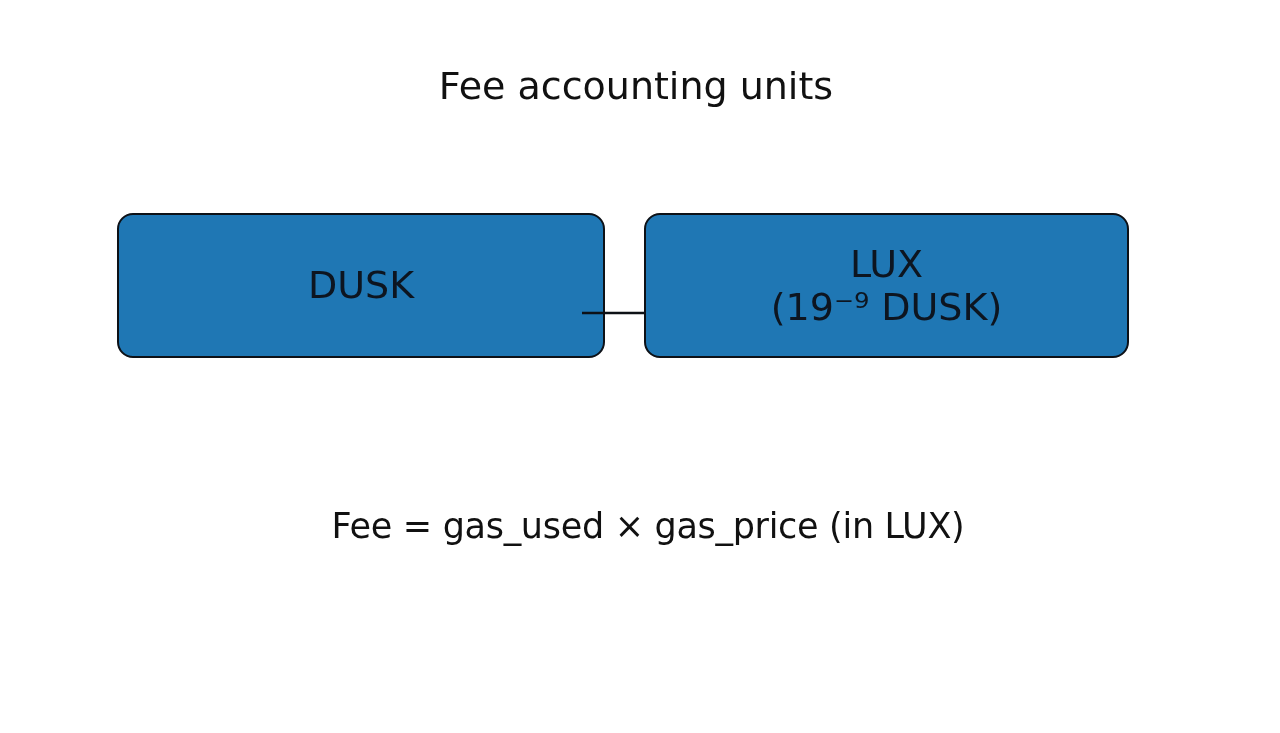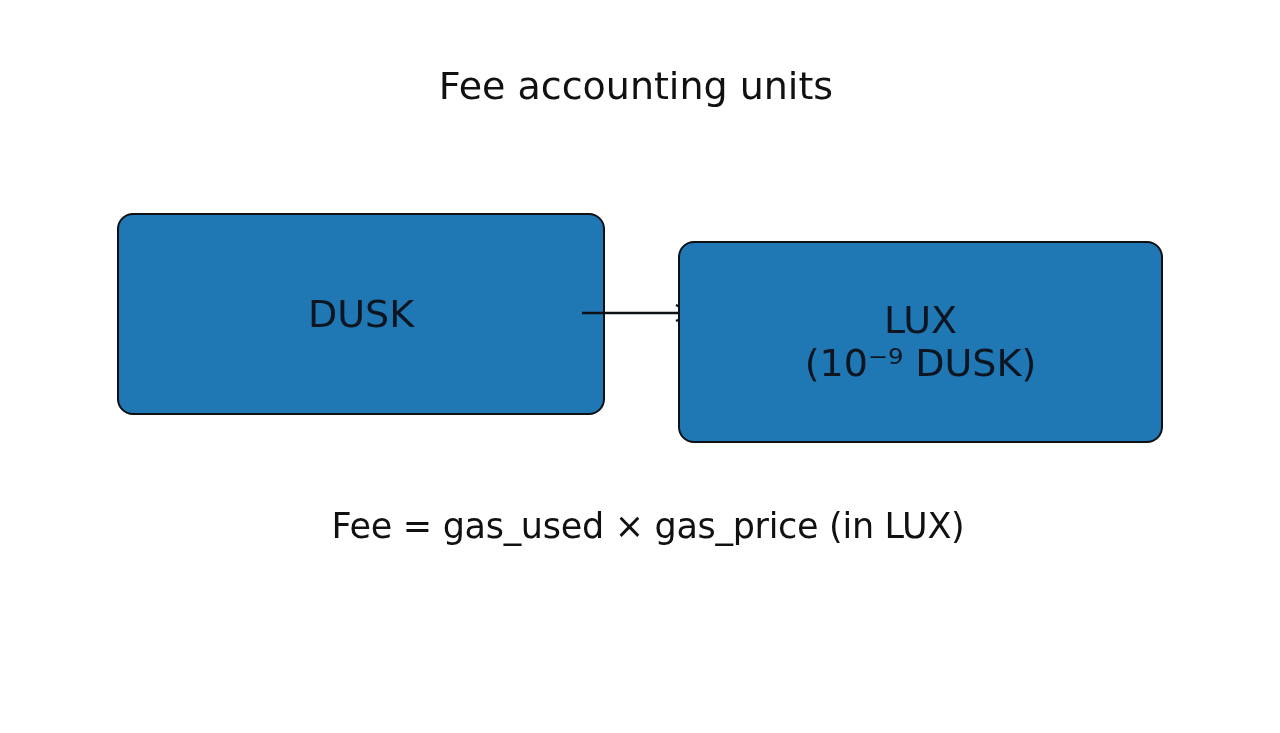--- a/index.html
+++ b/index.html
@@ -26,35 +26,35 @@
     left: 0;
     width: 1272px;
     text-align: center;
     font-size: 38px;
     line-height: 1.2;
     color: var(--text);
   }
   .node {
     position: absolute;
     top: 213px;
-    height: 202px;
+    height: 145px;
     background: var(--node-fill);
     border: 2.5px solid var(--node-border);
     border-radius: 16px;
     display: flex;
     flex-direction: column;
     align-items: center;
     justify-content: center;
     text-align: center;
     color: var(--node-text);
     font-size: 38px;
     line-height: 43px;
   }
   .node-dusk { left: 117px; width: 488px; }
-  .node-lux  { left: 678px; width: 485px; margin-top: 28px; }
+  .node-lux  { left: 644px; width: 485px; }
   .arrow-svg {
     position: absolute;
     left: 578px;
     top: 300px;
     width: 120px;
     height: 26px;
     overflow: visible;
   }
   .arrow-svg line, .arrow-svg polyline {
     stroke: var(--node-border);
@@ -84,18 +84,18 @@
     <span>DUSK</span>
   </div>
 
   <svg class="arrow-svg" viewBox="0 0 120 26" aria-hidden="true">
     <line x1="4" y1="13" x2="112" y2="13"></line>
     <polyline points="98,5 115,13 98,21"></polyline>
   </svg>
 
   <div class="node node-lux">
     <span>LUX</span>
-    <span>(10⁻⁹ DUSK)</span>
+    <span>(19⁻⁹ DUSK)</span>
   </div>
 
   <div class="fee-formula">Fee = gas_used × gas_price (in LUX)</div>
 
 </div>
 
 </body></html>

